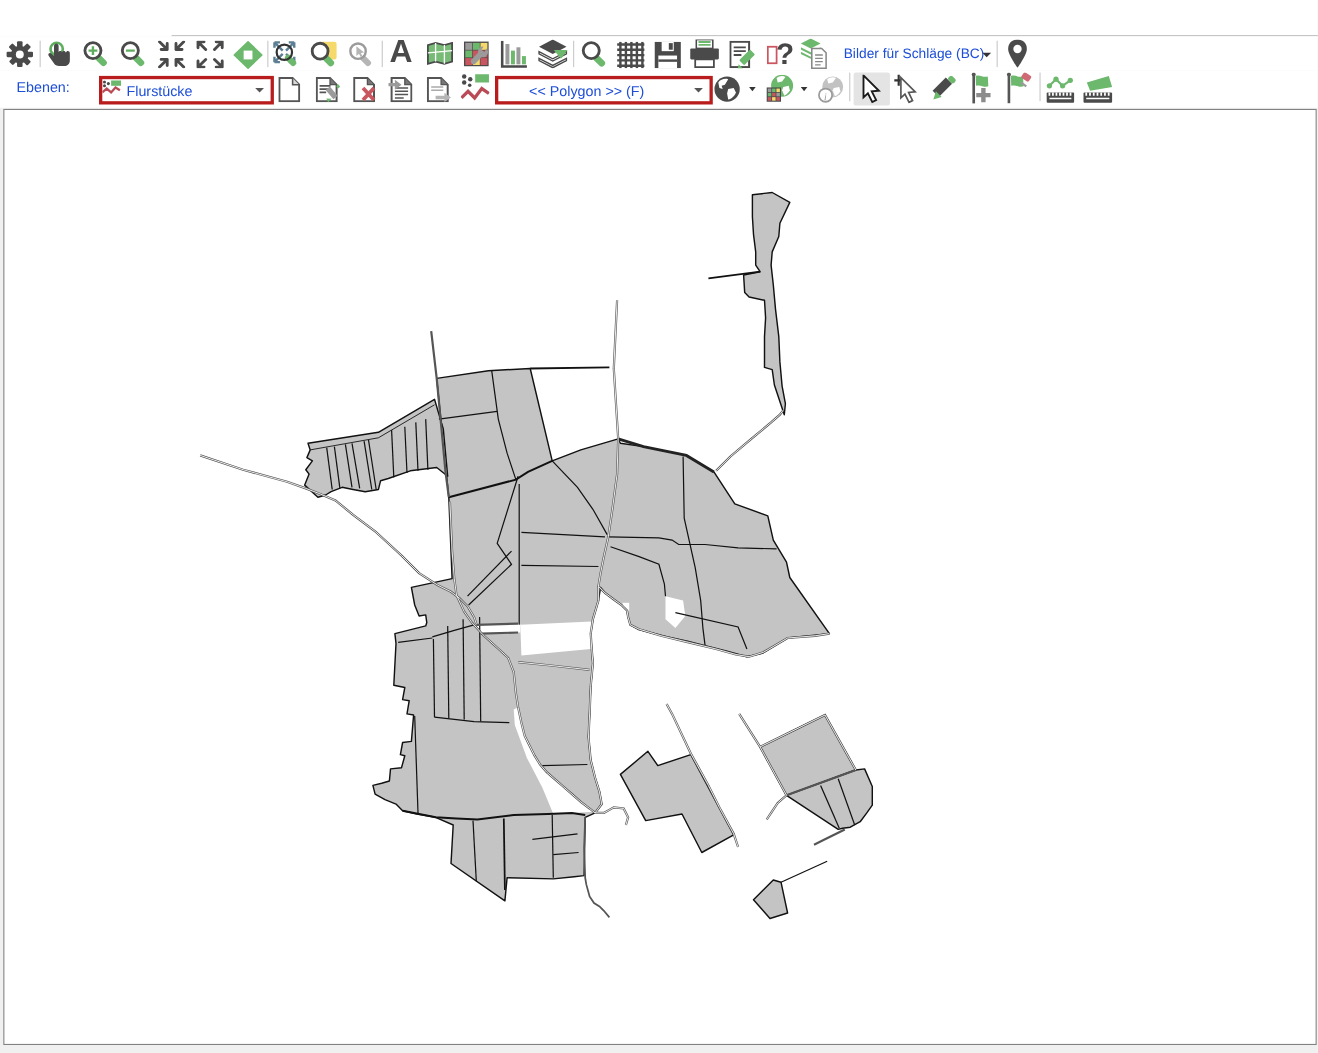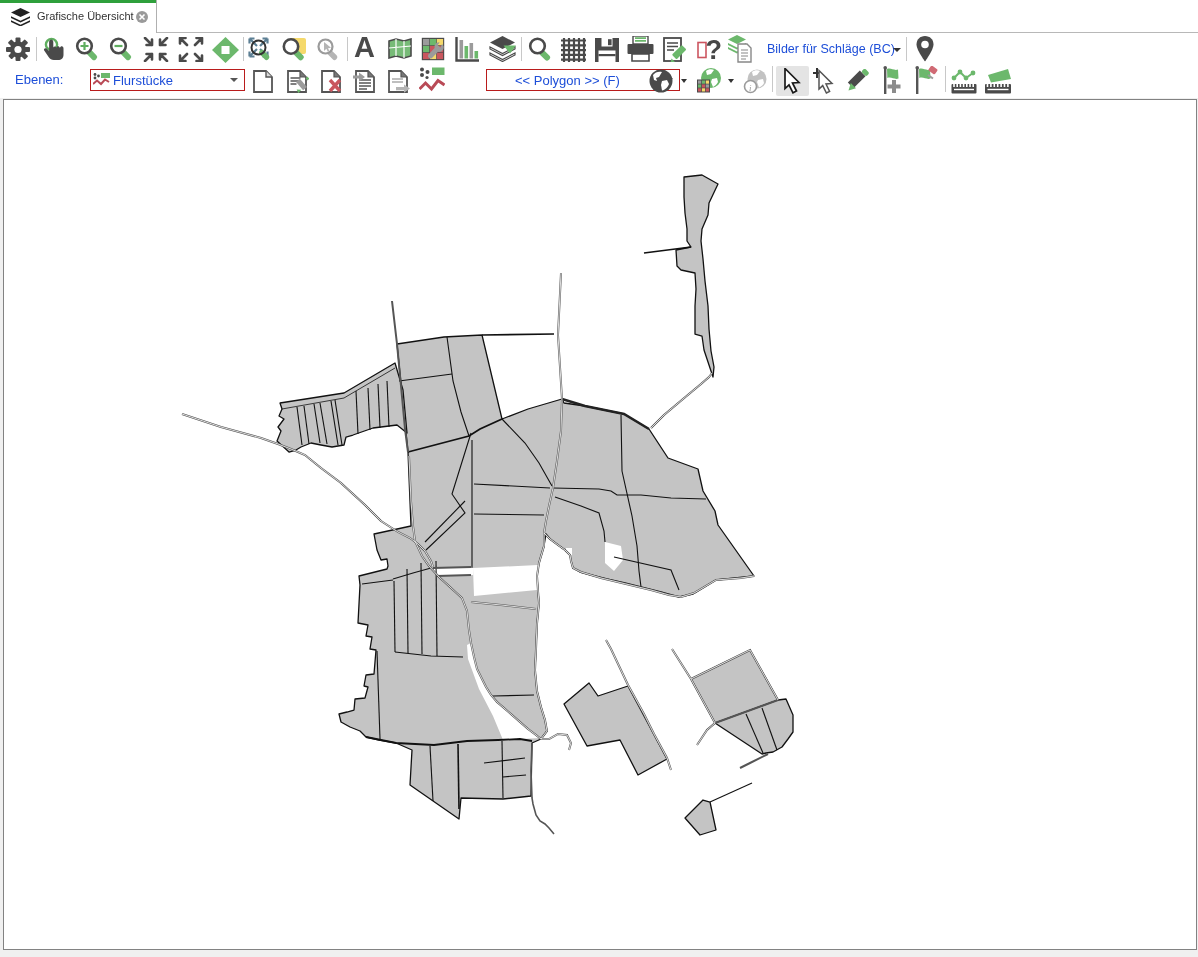--- a/index.html
+++ b/index.html
@@ -7,42 +7,29 @@
   .abs{position:absolute;}
   #tabbar{position:absolute;left:0;top:0;width:1198px;height:33px;background:#fff;}
   #tabbar .rightline{position:absolute;left:156px;top:32px;width:1042px;height:1px;background:#b8b8b8;}
   #tab{position:absolute;left:0;top:0;width:156px;height:33px;background:#fff;
     border-right:1px solid #b0b0b0;}
   #tab .green{position:absolute;left:0;top:0;width:156px;height:3px;background:#2fa03c;}
   #tab .label{position:absolute;left:37px;top:10px;font-size:11px;color:#333;}
   #toolbar1{position:absolute;left:0;top:33px;width:1198px;height:31px;background:#fff;}
   #toolbar2{position:absolute;left:0;top:64px;width:1198px;height:34px;background:#fff;}
   .sep1{position:absolute;top:37px;width:1px;height:24px;background:#c8c8c8;}
-  .dd{position:absolute;background:#fff;border:1px solid #b91c1c;height:20px;}
+  .dd{position:absolute;background:#fff;border:3px solid #b91c1c;height:20px;}
   .dd .arr{position:absolute;right:6px;top:8px;width:0;height:0;border-left:4px solid transparent;border-right:4px solid transparent;border-top:4px solid #555;}
   #map{position:absolute;left:3px;top:99px;width:1192px;height:849px;background:#fff;border:1px solid #828282;}
   .lbl{font-size:13px;color:#1d4ed8;}
 </style>
 </head>
 <body>
 <div id="tabbar">
   <div class="rightline"></div>
-  <div id="tab">
-    <div class="green"></div>
-    <svg class="abs" style="left:11px;top:8px" width="19" height="18" viewBox="0 0 19 18">
-      <path d="M9.5 0 L19 4.5 L9.5 9 L0 4.5 Z" fill="#222"></path>
-      <path d="M0 8.2 L9.5 12.7 L19 8.2 L19 10 L9.5 14.5 L0 10 Z" fill="#222"></path>
-      <path d="M0 12.2 L9.5 16.7 L19 12.2 L19 14 L9.5 18.5 L0 14 Z" fill="#222"></path>
-    </svg>
-    <div class="label">Grafische Übersicht</div>
-    <svg class="abs" style="left:136px;top:11px" width="12" height="12" viewBox="0 0 12 12">
-      <circle cx="6" cy="6" r="6" fill="#9a9a9a"></circle>
-      <path d="M3.5 3.5 L8.5 8.5 M8.5 3.5 L3.5 8.5" stroke="#fff" stroke-width="1.6"></path>
-    </svg>
-  </div>
 </div>
 
 <div id="toolbar1"></div>
 <div id="icons1">
 
 <svg class="abs" style="left:5px;top:37px" width="26" height="25" viewBox="0 0 26 25">
  <g fill="#4a4a4a">
   <circle cx="13" cy="12.5" r="8"></circle>
   <g>
    <rect x="10.5" y="0.5" width="5" height="6" rx="1"></rect>
@@ -217,21 +204,21 @@
  <path d="M9 0 C4 0 0.5 3.5 0.5 8.5 C0.5 14 9 25.5 9 25.5 C9 25.5 17.5 14 17.5 8.5 C17.5 3.5 14 0 9 0 Z" fill="#4a4a4a"></path>
  <circle cx="9" cy="8.5" r="3.8" fill="#fff"></circle>
 </svg>
 </div>
 <div id="toolbar2">
   <div class="lbl abs" style="left:15px;top:8px">Ebenen:</div>
   <div class="dd" style="left:90px;top:5px;width:153px;">
     <div class="arr"></div>
     <div class="lbl" style="position:absolute;left:22px;top:3px;">Flurstücke</div>
   </div>
-  <div class="dd" style="left:450px;top:5px;width:192px;margin-left:36px;">
+  <div class="dd" style="left:450px;top:5px;width:192px;">
     <div class="arr"></div>
     <div class="lbl" style="position:absolute;left:28px;top:3px;">&lt;&lt; Polygon &gt;&gt; (F)</div>
   </div>
 </div>
 <div id="icons2">
 
 <svg class="abs" style="left:93px;top:73px" width="17" height="13" viewBox="0 0 17 13">
  <rect x="8" y="0" width="9" height="5" fill="#6cb86c"></rect>
  <circle cx="2" cy="1.5" r="1.4" fill="#4a4a4a"></circle>
       <circle cx="5.5" cy="3" r="1.4" fill="#4a4a4a"></circle>

